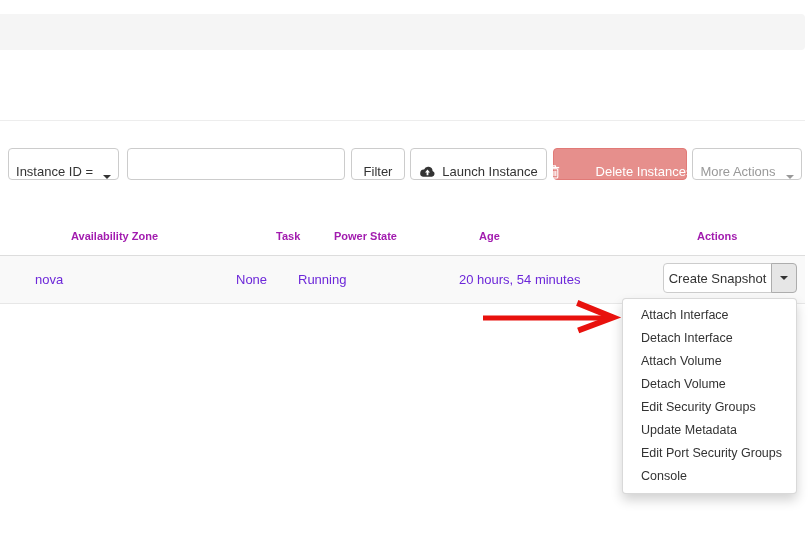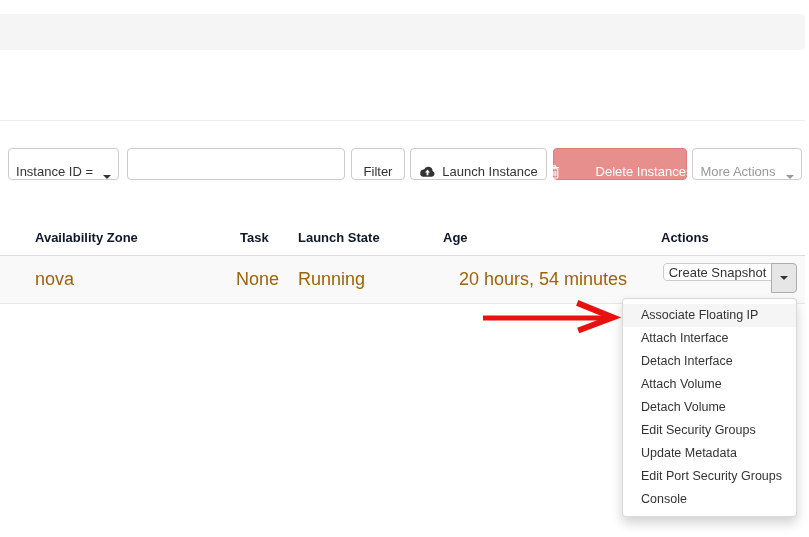--- a/index.html
+++ b/index.html
@@ -30,37 +30,37 @@
   #filter-input{
     position:absolute;left:127px;top:148px;width:218px;height:32px;box-sizing:border-box;
     border:1px solid #ccc;border-radius:4px;padding:0 8px;font-size:13px;
     font-family:"Liberation Sans", sans-serif;color:#333;outline:none;
   }
   #btn-filter{left:351px;width:54px;}
   #btn-launch{left:410px;width:137px;}
   #btn-delete{left:553px;width:134px;background:#e68f8c;border-color:#e17a77;color:#fff;gap:36px;}
   #btn-more{left:692px;width:110px;color:#999;}
   .thead span{
-    position:absolute;top:230px;font-weight:bold;font-size:13px;color:#0f172a;white-space:nowrap;
+    position:absolute;top:230px;font-weight:bold;font-size:11px;color:#a21caf;white-space:nowrap;margin-left:36px;
   }
   .th-az{left:35px;}  .th-task{left:240px;} .th-power{left:298px;}
   .th-age{left:443px;} .th-actions{left:661px;}
   .thead-border{position:absolute;left:0;top:255px;width:805px;height:1px;background:#ddd;}
   .trow{
     position:absolute;left:0;top:256px;width:805px;height:47px;
     background:#f9f9f9;border-bottom:1px solid #e7e7e7;box-sizing:content-box;
   }
   .trow span{
-    position:absolute;top:0;line-height:47px;font-size:18px;color:#a16207;white-space:nowrap;
+    position:absolute;top:0;line-height:47px;font-size:13px;color:#6d28d9;white-space:nowrap;
   }
   .td-az{left:35px;} .td-task{left:236px;} .td-power{left:298px;}
   .td-age{left:459px;}
   .splitbtn{position:absolute;left:663px;top:263px;height:30px;display:flex;}
   .splitbtn .main{
-    height:18px;width:109px;box-sizing:border-box;background:#fff;border:1px solid #ccc;
+    height:30px;width:109px;box-sizing:border-box;background:#fff;border:1px solid #ccc;
     border-radius:4px 0 0 4px;display:flex;align-items:center;justify-content:center;
     font-size:13px;color:#333;cursor:pointer;
   }
   .splitbtn .toggle{
     height:30px;width:26px;box-sizing:border-box;margin-left:-1px;
     background:#e6e6e6;border:1px solid #adadad;border-radius:0 4px 4px 0;
     display:flex;align-items:center;justify-content:center;color:#333;cursor:pointer;
   }
   .menu{
     position:absolute;left:622px;top:298px;width:175px;box-sizing:border-box;
@@ -115,21 +115,21 @@
 </div>
 
 <div class="btn" id="btn-more">
   <span>More Actions</span>
   <span class="caret"></span>
 </div>
 
 <div class="thead">
   <span class="th-az">Availability Zone</span>
   <span class="th-task">Task</span>
-  <span class="th-power">Launch State</span>
+  <span class="th-power">Power State</span>
   <span class="th-age">Age</span>
   <span class="th-actions">Actions</span>
 </div>
 <div class="thead-border"></div>
 
 <div class="trow">
   <span class="td-az">nova</span>
   <span class="td-task">None</span>
   <span class="td-power">Running</span>
   <span class="td-age">20 hours, 54 minutes</span>
@@ -138,21 +138,20 @@
 <div class="splitbtn">
   <div class="main">
     <span>Create Snapshot</span>
   </div>
   <div class="toggle">
     <span class="caret" style="margin-left:0"></span>
   </div>
 </div>
 
 <div class="menu">
-  <div class="item active">Associate Floating IP</div>
   <div class="item">Attach Interface</div>
   <div class="item">Detach Interface</div>
   <div class="item">Attach Volume</div>
   <div class="item">Detach Volume</div>
   <div class="item">Edit Security Groups</div>
   <div class="item">Update Metadata</div>
   <div class="item">Edit Port Security Groups</div>
   <div class="item">Console</div>
 </div>
 

